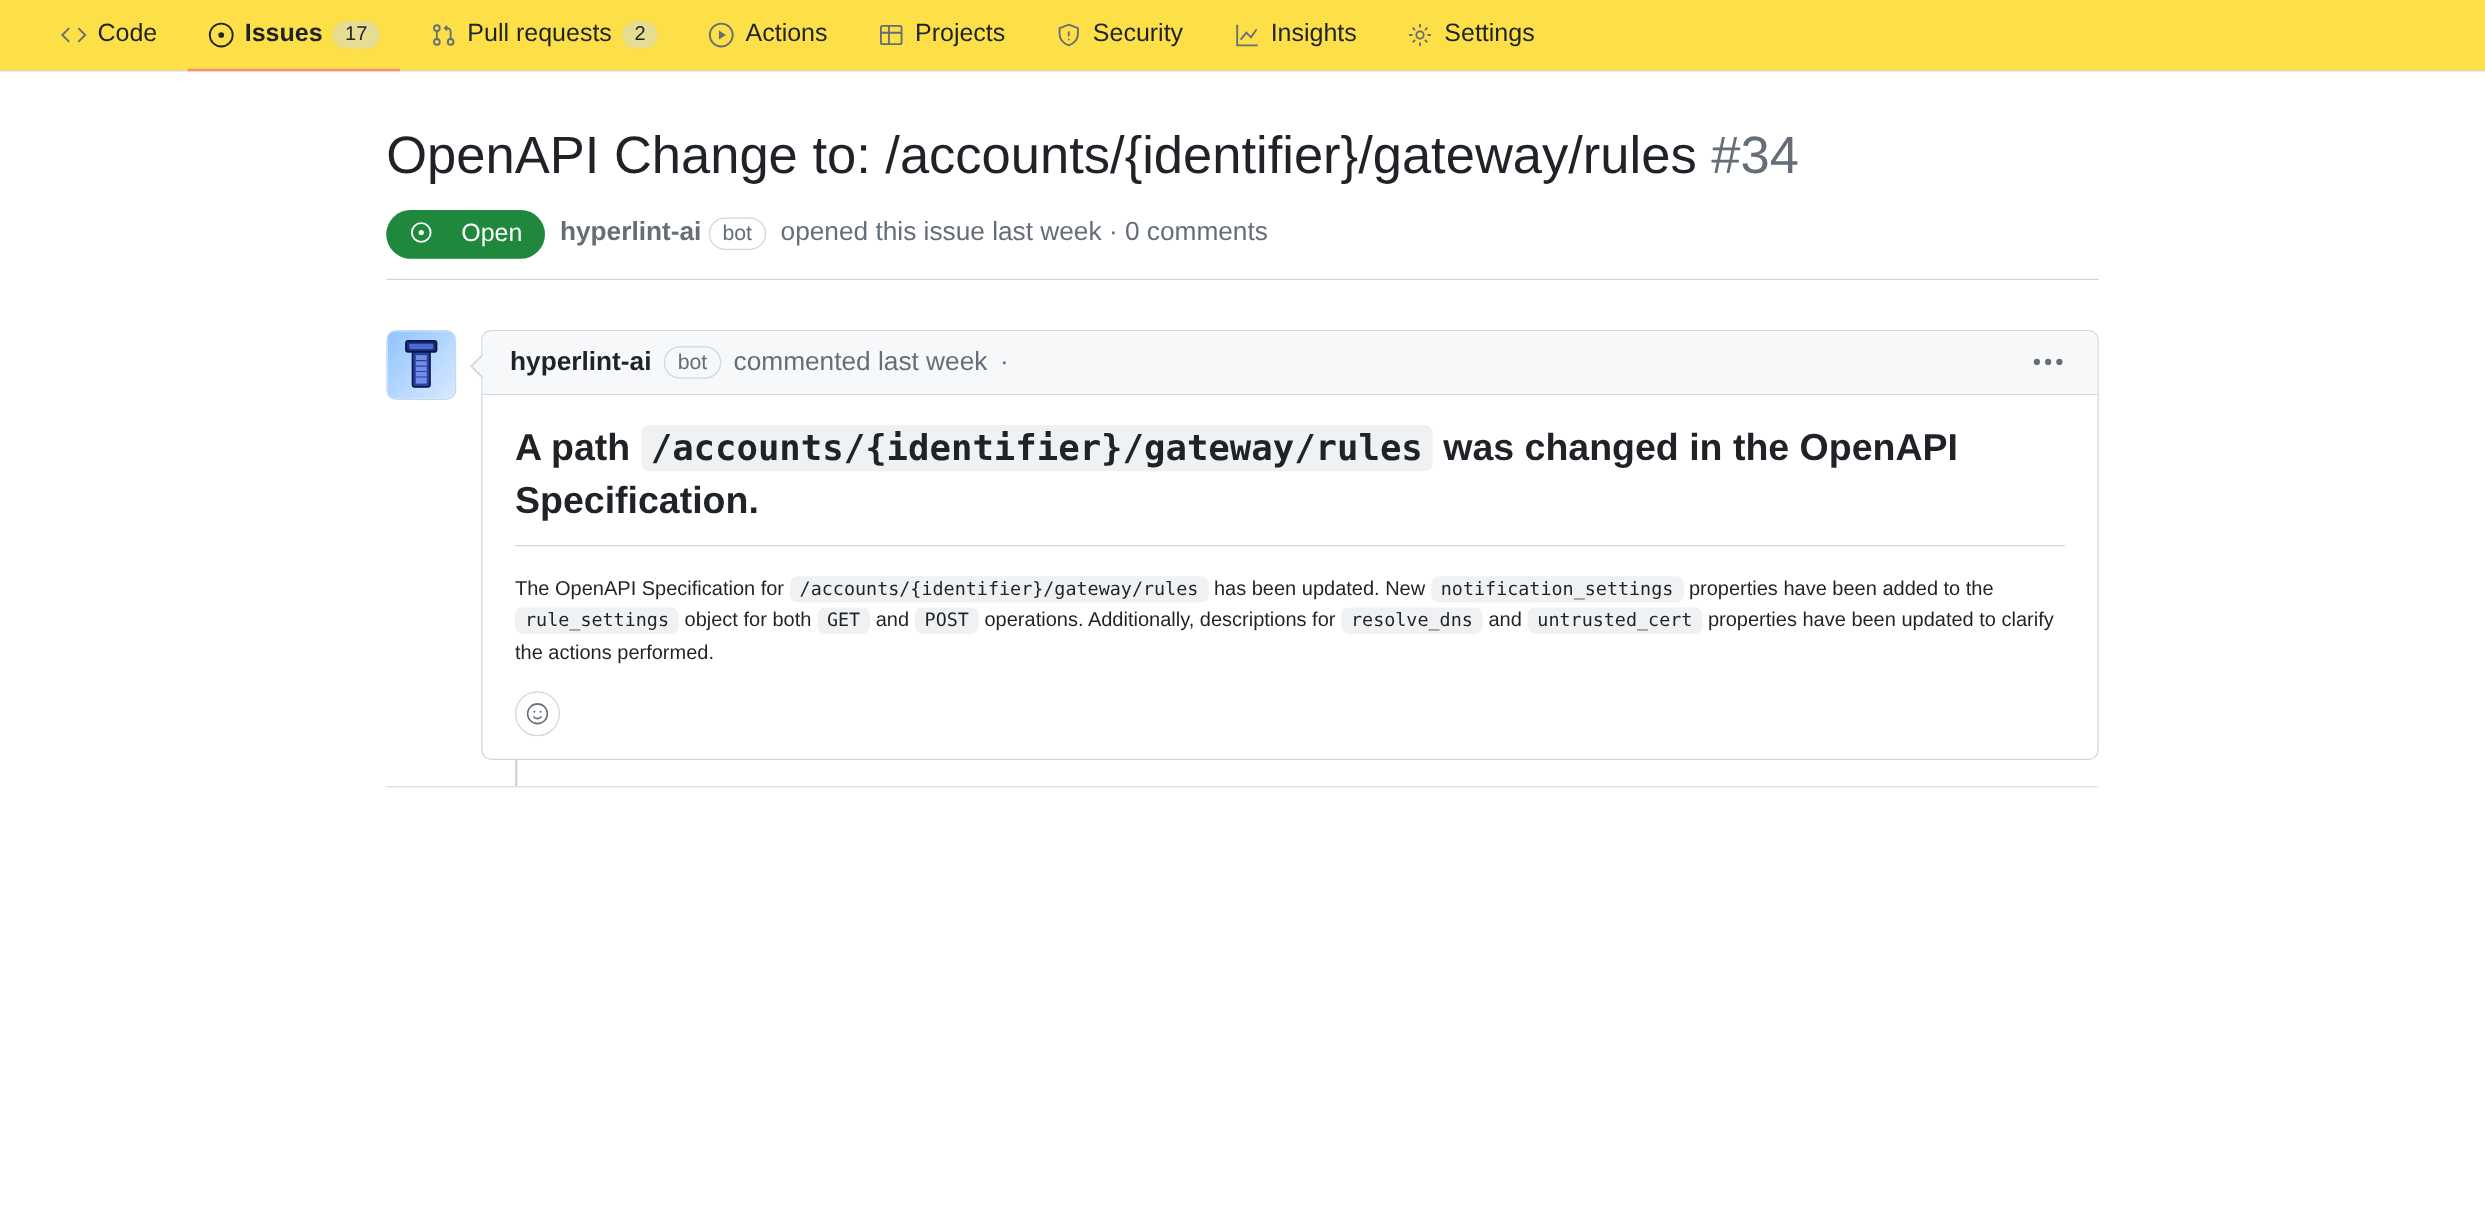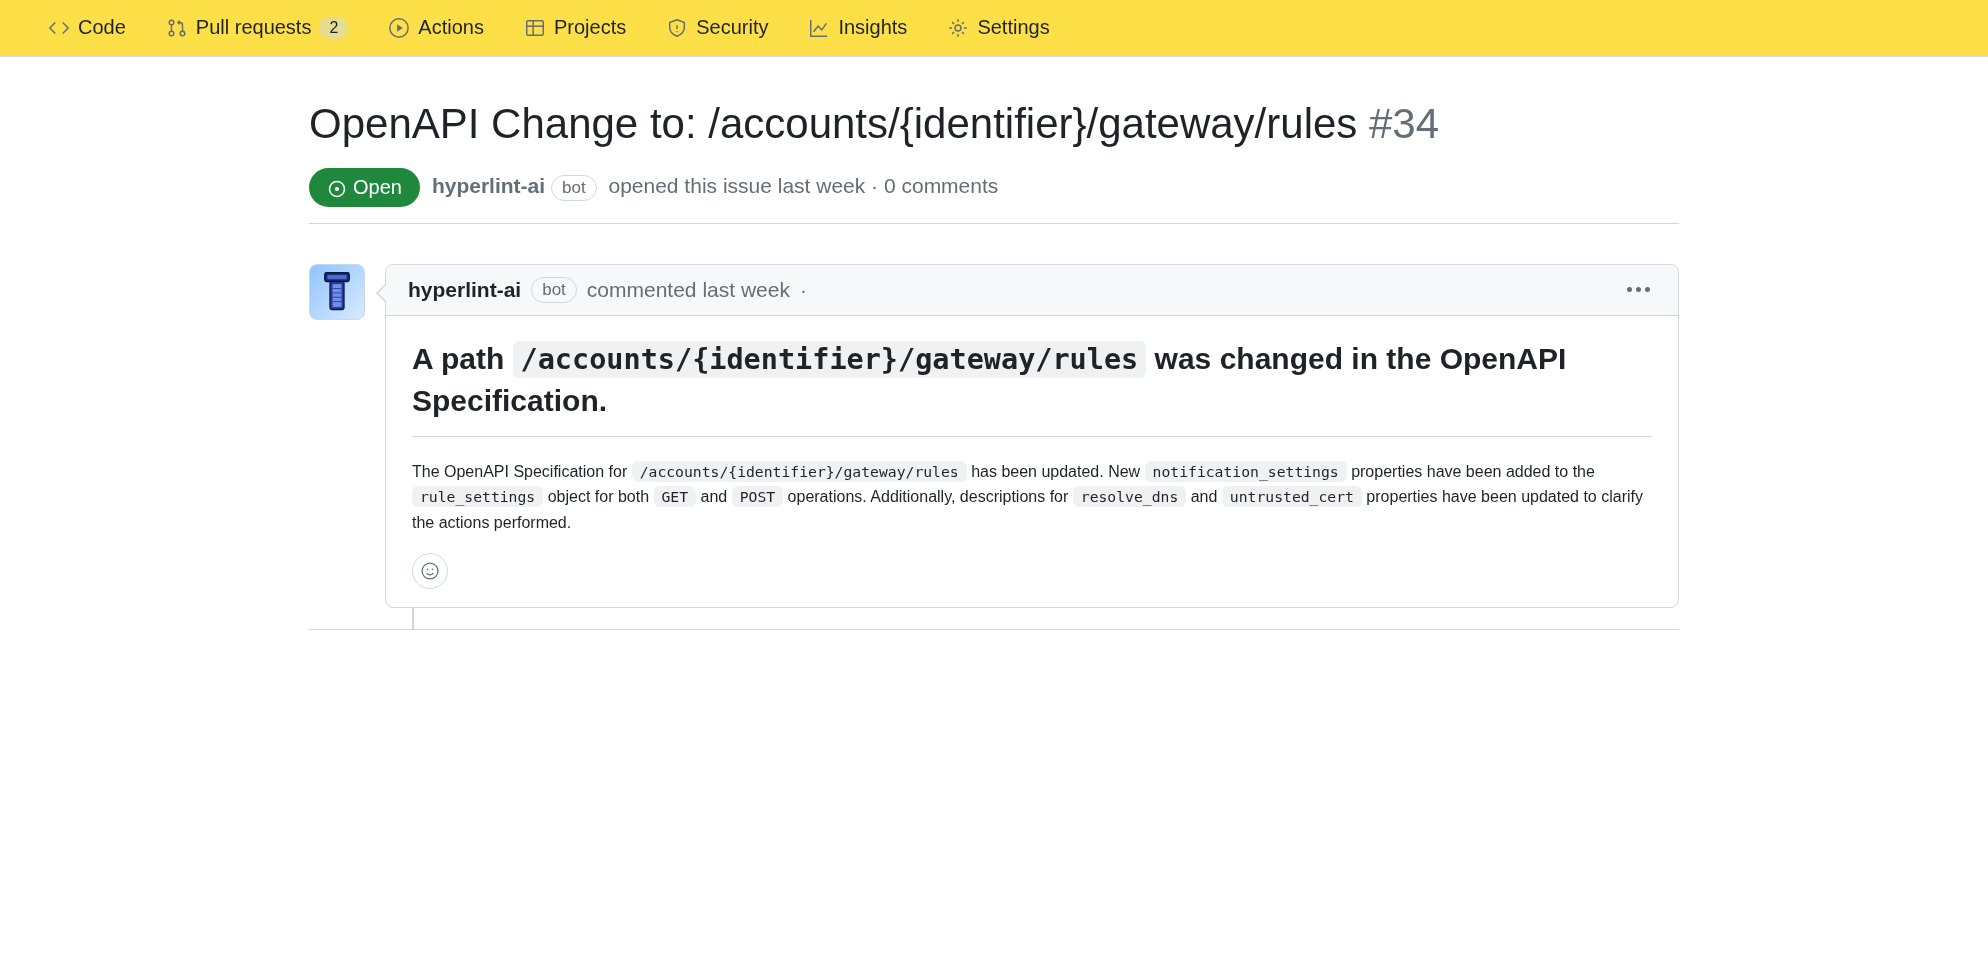--- a/index.html
+++ b/index.html
@@ -71,22 +71,22 @@
 }
 .issue-meta {
   display: flex;
   align-items: center;
   gap: 12px;
   font-size: 21px;
   color: #656d76;
 }
 .state-badge {
   display: inline-flex;
-  align-items: flex-end;
-  gap: 6px;
+  align-items: flex-start;
+  gap: 22px;
   background: #1f883d;
   color: #ffffff;
   border-radius: 999px;
   padding: 8px 18px;
   font-size: 20px;
   font-weight: 500;
 }
 .state-badge svg {
   width: 20px; height: 20px;
   stroke: #fff; fill: none; stroke-width: 1.8;
@@ -231,20 +231,28 @@
 </head>
 <body>
 
 <nav class="tab-nav">
   <div class="tab-item">
     <svg class="icon" viewBox="0 0 24 24">
         <polyline points="8 6 2 12 8 18"></polyline>
         <polyline points="16 6 22 12 16 18"></polyline>
       </svg>
     <span>Code</span>
+  </div>
+  <div class="tab-item active">
+    <svg class="icon" viewBox="0 0 24 24">
+        <circle cx="12" cy="12" r="10"></circle>
+        <circle cx="12" cy="12" r="2.5" fill="#1f2328" stroke="none"></circle>
+      </svg>
+    <span>Issues</span>
+    <span class="counter">17</span>
   </div>
   <div class="tab-item">
     <svg class="icon" viewBox="0 0 24 24">
         <circle cx="6" cy="6" r="2.5"></circle>
         <circle cx="6" cy="18" r="2.5"></circle>
         <circle cx="18" cy="18" r="2.5"></circle>
         <path d="M6 8.5v7"></path>
         <path d="M13 6h2a3 3 0 0 1 3 3v6.5"></path>
         <polyline points="15 4 13 6 15 8"></polyline>
       </svg>

